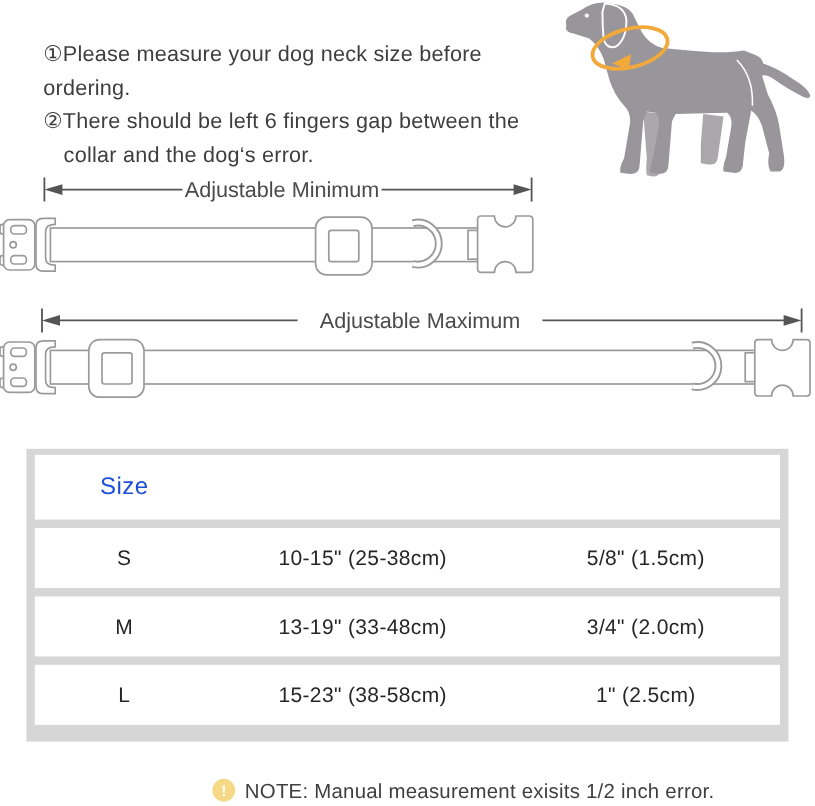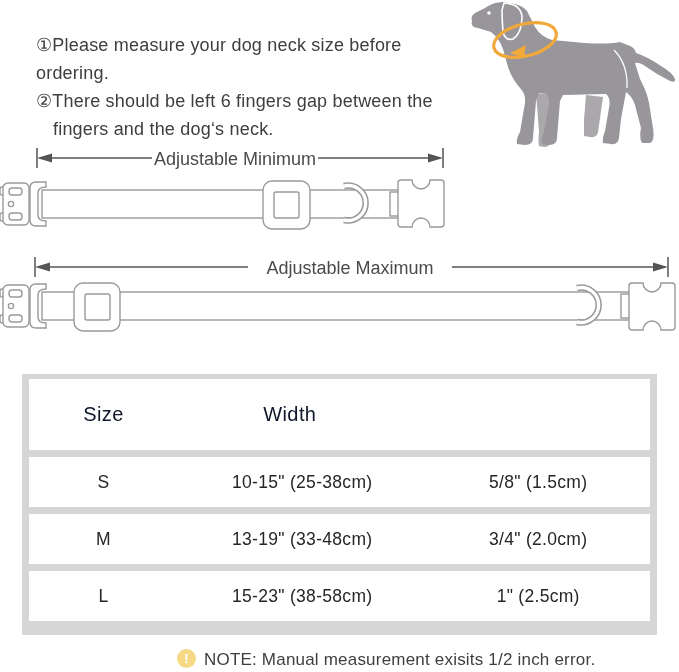--- a/index.html
+++ b/index.html
@@ -16,21 +16,21 @@
   
   .dg{position:absolute;}
   .dg text{font-family:"Liberation Sans",sans-serif;font-size:18px;fill:#4a4a4a;}
   
   .size-table{
     position:absolute;left:22px;top:374px;width:635px;box-sizing:border-box;
     background:#d6d6d6;padding:5px 7px 14px 7px;
     display:flex;flex-direction:column;gap:7px;
   }
   .t-row{background:#ffffff;display:flex;align-items:center;flex:none;}
-  .t-row.header{height:71px;font-size:20px;color:#0f172a;letter-spacing:.4px;}
+  .t-row.header{height:54px;font-size:20px;color:#1d4ed8;letter-spacing:.4px;}
   .t-row.data{height:50px;font-size:17.5px;color:#262626;letter-spacing:.3px;}
   .t-cell{text-align:center;}
   .c-size{width:24%;} .c-neck{width:40%;} .c-width{width:36%;}
   
   .note-icon{
     position:absolute;left:177px;top:649px;width:19px;height:19px;border-radius:50%;
     background:#f5d984;color:#ffffff;font-size:13px;font-weight:bold;
     text-align:center;line-height:19px;
   }
   .note-text{
@@ -38,21 +38,21 @@
   }
 </style>
 </head>
 <body>
 
 <div id="screen">
 
   <div class="instructions">
     <div>①Please measure your dog neck size before ordering.</div>
     <div>②There should be left 6 fingers gap between the</div>
-    <div class="cont">fingers and the dog‘s neck.</div>
+    <div class="cont">collar and the dog‘s error.</div>
   </div>
 
   <svg class="dg" style="left:462px;top:0px;" width="215" height="158" viewBox="0 0 215 158">
     <path d="M74,93 L90,95 L88,142 Q88,147 82,147 L77,146 Q76,141 77,132 Z" fill="#aaa8ab"></path>
     <path d="M124,95 L141,97 L136,132 Q135,138 128,137 L122,136 Q122,129 122,120 Z" fill="#aaa8ab"></path>
     <path fill="#98969a" d="M10,21 Q8,15 15,12 L23,8 Q31,2 41,2 L53,4 Q61,6 65,11 L73,27 Q79,37 90,40
              L112,42 Q142,45 158,42 L168,46 Q173,48 174,53
              Q186,57 199,66 Q211,73 213,79 Q214,83 208,81 Q194,74 183,66 Q177,62 173,63
              L178,79 Q185,92 187,103 L191,128 Q193,141 188,143 L180,143 Q177,138 179,128
              L173,105 Q170,96 164,92 L159,119 L157,138 Q156,145 149,144 L141,143 Q140,138 143,131
@@ -136,21 +136,20 @@
     </g>
     <g>
       <path d="M577,36 A17.5,17.5 0 1 1 577,70" fill="none" stroke="#9a9a9a" stroke-width="6.5"></path>
       <path d="M577,36 A17.5,17.5 0 1 1 577,70" fill="none" stroke="#ffffff" stroke-width="3.4"></path>
     </g>
   </svg>
 
   <div class="size-table">
     <div class="t-row header">
       <div class="t-cell c-size">Size</div>
-      <div class="t-cell c-width">Width</div>
     </div>
     <div class="t-row data">
       <div class="t-cell c-size">S</div>
       <div class="t-cell c-neck">10-15" (25-38cm)</div>
       <div class="t-cell c-width">5/8" (1.5cm)</div>
     </div>
     <div class="t-row data">
       <div class="t-cell c-size">M</div>
       <div class="t-cell c-neck">13-19" (33-48cm)</div>
       <div class="t-cell c-width">3/4" (2.0cm)</div>

